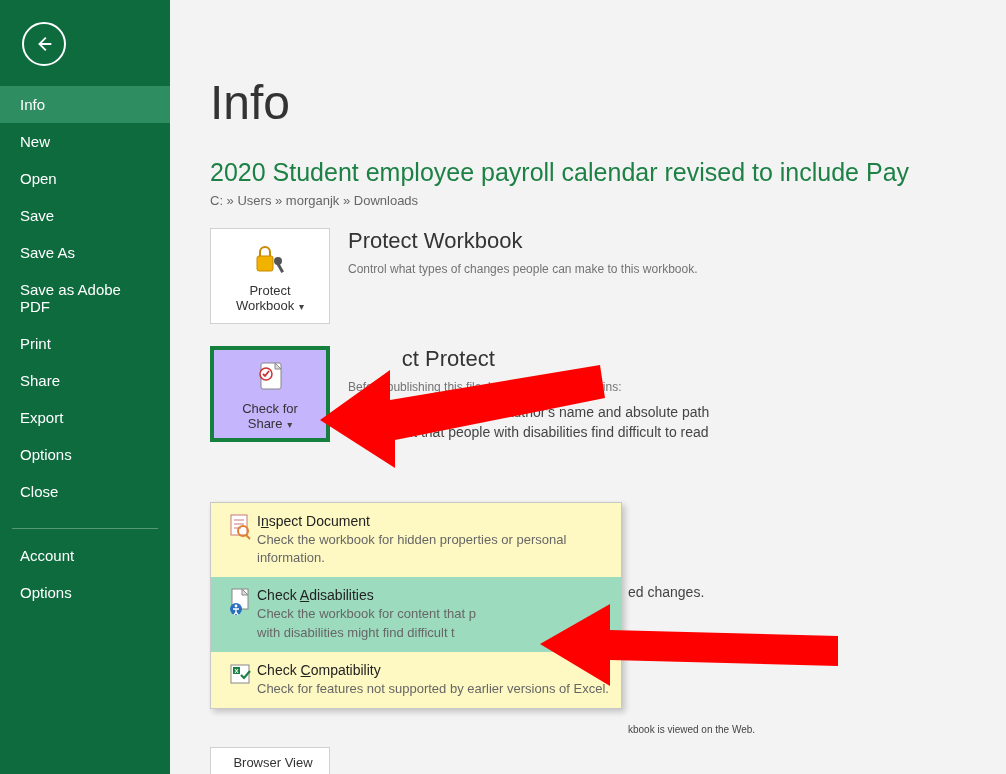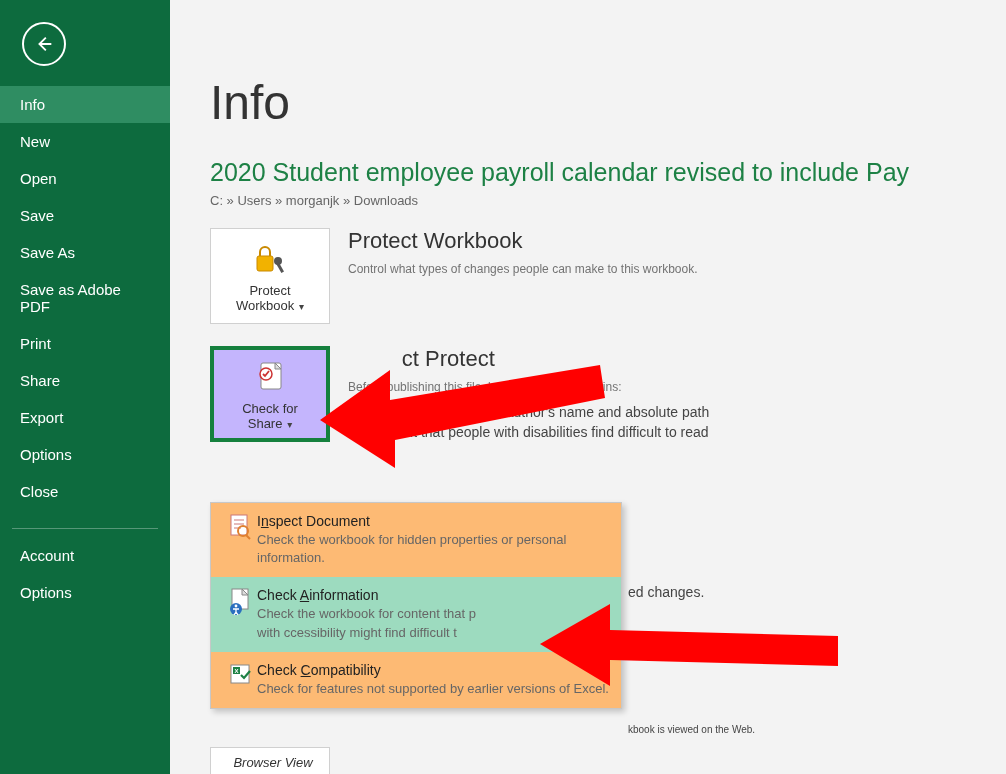--- a/index.html
+++ b/index.html
@@ -29,33 +29,33 @@
   .big-button.active { background: #c4b5fd; border: 4px solid #15803d; }
   .big-button .icon-slot { height: 40px; display:flex; align-items:center; justify-content:center; margin-bottom:4px; }
   .big-button .chev { font-size: 10px; margin-left: 2px; color:#444; }
   .section-title { font-size: 22px; color: #333; margin-bottom: 6px; }
   .section-desc { font-size: 12px; color: #737373; line-height: 1.5; }
   .bullets { margin-top: 8px; padding-left: 0; list-style: none; }
   .bullets li { font-size: 14px; color: #444; padding-left: 20px; position: relative; margin-bottom: 4px; }
   .bullets li::before { content: ""; position: absolute; left: 2px; top: 6px; width: 8px; height: 8px; background: #999; }
 
   
-  .dropdown { position: absolute; left: 210px; top: 502px; width: 412px; background: #fdba74; border: 1px solid #c7c7c7; box-shadow: 3px 3px 6px rgba(0,0,0,0.2); }
+  .dropdown { position: absolute; left: 210px; top: 502px; width: 412px; background: #fef9c3; border: 1px solid #c7c7c7; box-shadow: 3px 3px 6px rgba(0,0,0,0.2); }
   .dd-item { display: flex; padding: 10px 12px; cursor: pointer; }
   .dd-item.selected { background: #9ddbbf; }
   .dd-item .dd-icon { width: 34px; flex-shrink: 0; display:flex; align-items:flex-start; justify-content:center; }
   .dd-item .dd-text { flex: 1; }
   .dd-title { font-size: 14px; color: #222; margin-bottom: 2px; }
   .dd-desc { font-size: 13px; color: #666; line-height: 1.4; }
   .underline { text-decoration: underline; }
 
   
   .behind-text1 { position: absolute; left: 628px; top: 584px; font-size: 14px; color: #444; }
   .behind-text2 { position: absolute; left: 628px; top: 724px; font-size: 10px; color: #444; }
-  .behind-button-label { position: absolute; left: 218px; top: 755px; font-size: 13px; color: #333; width:110px; text-align:center;font-style:italic; }
+  .behind-button-label { position: absolute; left: 218px; top: 755px; font-size: 13px; color: #333; width:110px; text-align:center; }
   .behind-button-border { position: absolute; left: 210px; top: 747px; width:120px; height:27px; border:1px solid #d0d0d0; border-bottom:none; background:#fff; }
 
   
   .arrow { position: absolute; pointer-events: none; }
 
 </style>
 </head>
 <body>
 
 <div class="root">
@@ -164,22 +164,22 @@
       <div class="dd-icon">
         <svg width="26" height="30" viewBox="0 0 26 30">
           <rect x="5" y="2" width="16" height="20" fill="#fff" stroke="#888"></rect>
           <path d="M15 2 L21 8 L15 8 Z" fill="#ddd" stroke="#888"></path>
           <circle cx="9" cy="22" r="6" fill="#2a6fbf"></circle>
           <circle cx="9" cy="19" r="1.4" fill="#fff"></circle>
           <path d="M6 22 h6 M9 22 v3 M9 25 l-2 3 M9 25 l2 3" stroke="#fff" stroke-width="1.3" fill="none"></path>
         </svg>
       </div>
       <div class="dd-text">
-        <div class="dd-title"><span>Check </span><span class="underline">A</span><span>information</span></div>
-        <div class="dd-desc"><span>Check the workbook for content that p</span><br><span>with ccessibility might find difficult t</span></div>
+        <div class="dd-title"><span>Check </span><span class="underline">A</span><span>disabilities</span></div>
+        <div class="dd-desc"><span>Check the workbook for content that p</span><br><span>with disabilities might find difficult t</span></div>
       </div>
     </div>
     <div class="dd-item">
       <div class="dd-icon">
         <svg width="26" height="28" viewBox="0 0 26 28">
           <rect x="4" y="3" width="18" height="18" fill="#fff" stroke="#888"></rect>
           <rect x="6" y="5" width="7" height="7" fill="#1d8145"></rect>
           <text x="9.5" y="11" font-size="6" fill="#fff" text-anchor="middle" font-weight="bold">X</text>
           <path d="M14 13 l3 3 l6 -7" fill="none" stroke="#1d8145" stroke-width="2.2"></path>
         </svg>

